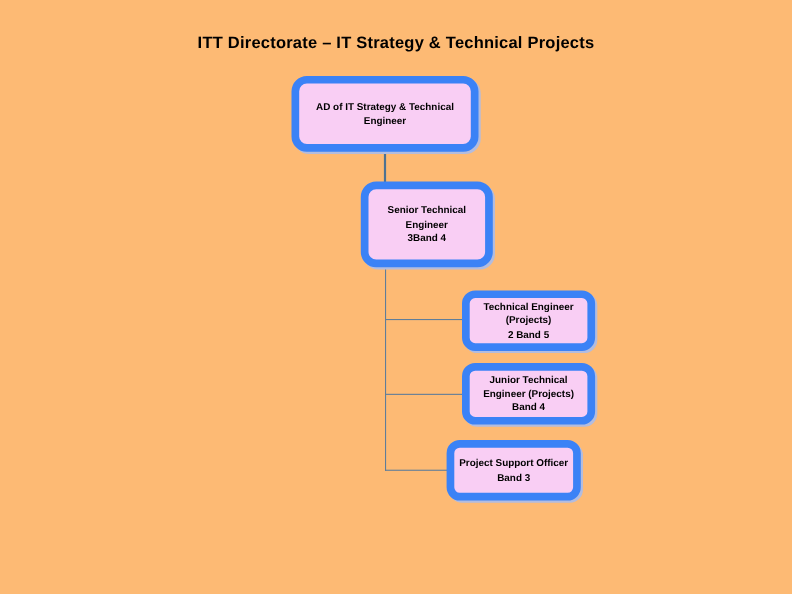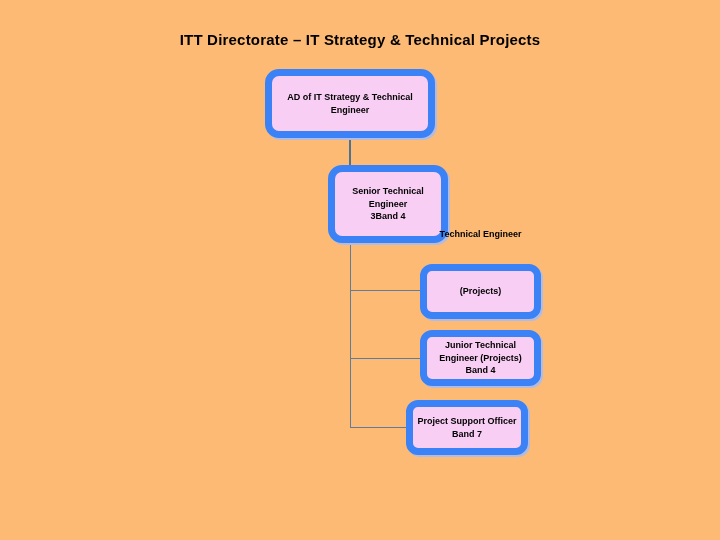--- a/index.html
+++ b/index.html
@@ -39,21 +39,21 @@
     text-align: center;
     font-size: 9px;
     font-weight: bold;
     color: #000000;
     line-height: 12.5px;
     box-sizing: border-box;
   }
   .org-node .line { white-space: nowrap; }
   .node-ad     { left: 265px; top: 69px;  width: 170px; height: 69px; }
   .node-senior { left: 290px; top: 165px; width: 120px; height: 78px; margin-left: 38px; }
-  .node-te     { left: 420px; top: 264px; width: 121px; height: 55px; border-radius: 12px; gap: 45px; }
+  .node-te     { left: 420px; top: 264px; width: 121px; height: 55px; border-radius: 12px; }
   .node-jte    { left: 420px; top: 330px; width: 121px; height: 56px; border-radius: 12px; justify-content: center; }
   .node-pso    { left: 406px; top: 400px; width: 122px; height: 55px; border-radius: 12px; }
   .connector {
     position: absolute;
     background: #5f7d99;
   }
   .conn-v-top   { left: 349px; top: 138px; width: 2px; height: 28px; background: #4e7292; }
   .conn-v-trunk { left: 350px; top: 243px; width: 1px; height: 185px; }
   .conn-h-1     { left: 350px; top: 290px; width: 70px; height: 1px; }
   .conn-h-2     { left: 350px; top: 358px; width: 70px; height: 1px; }
@@ -90,16 +90,16 @@
   </div>
 
   <div class="org-node node-jte">
     <div class="line">Junior Technical</div>
     <div class="line">Engineer (Projects)</div>
     <div class="line">Band 4</div>
   </div>
 
   <div class="org-node node-pso">
     <div class="line">Project Support Officer</div>
-    <div class="line">Band 7</div>
+    <div class="line">Band 3</div>
   </div>
 
 </div>
 
 </body></html>

